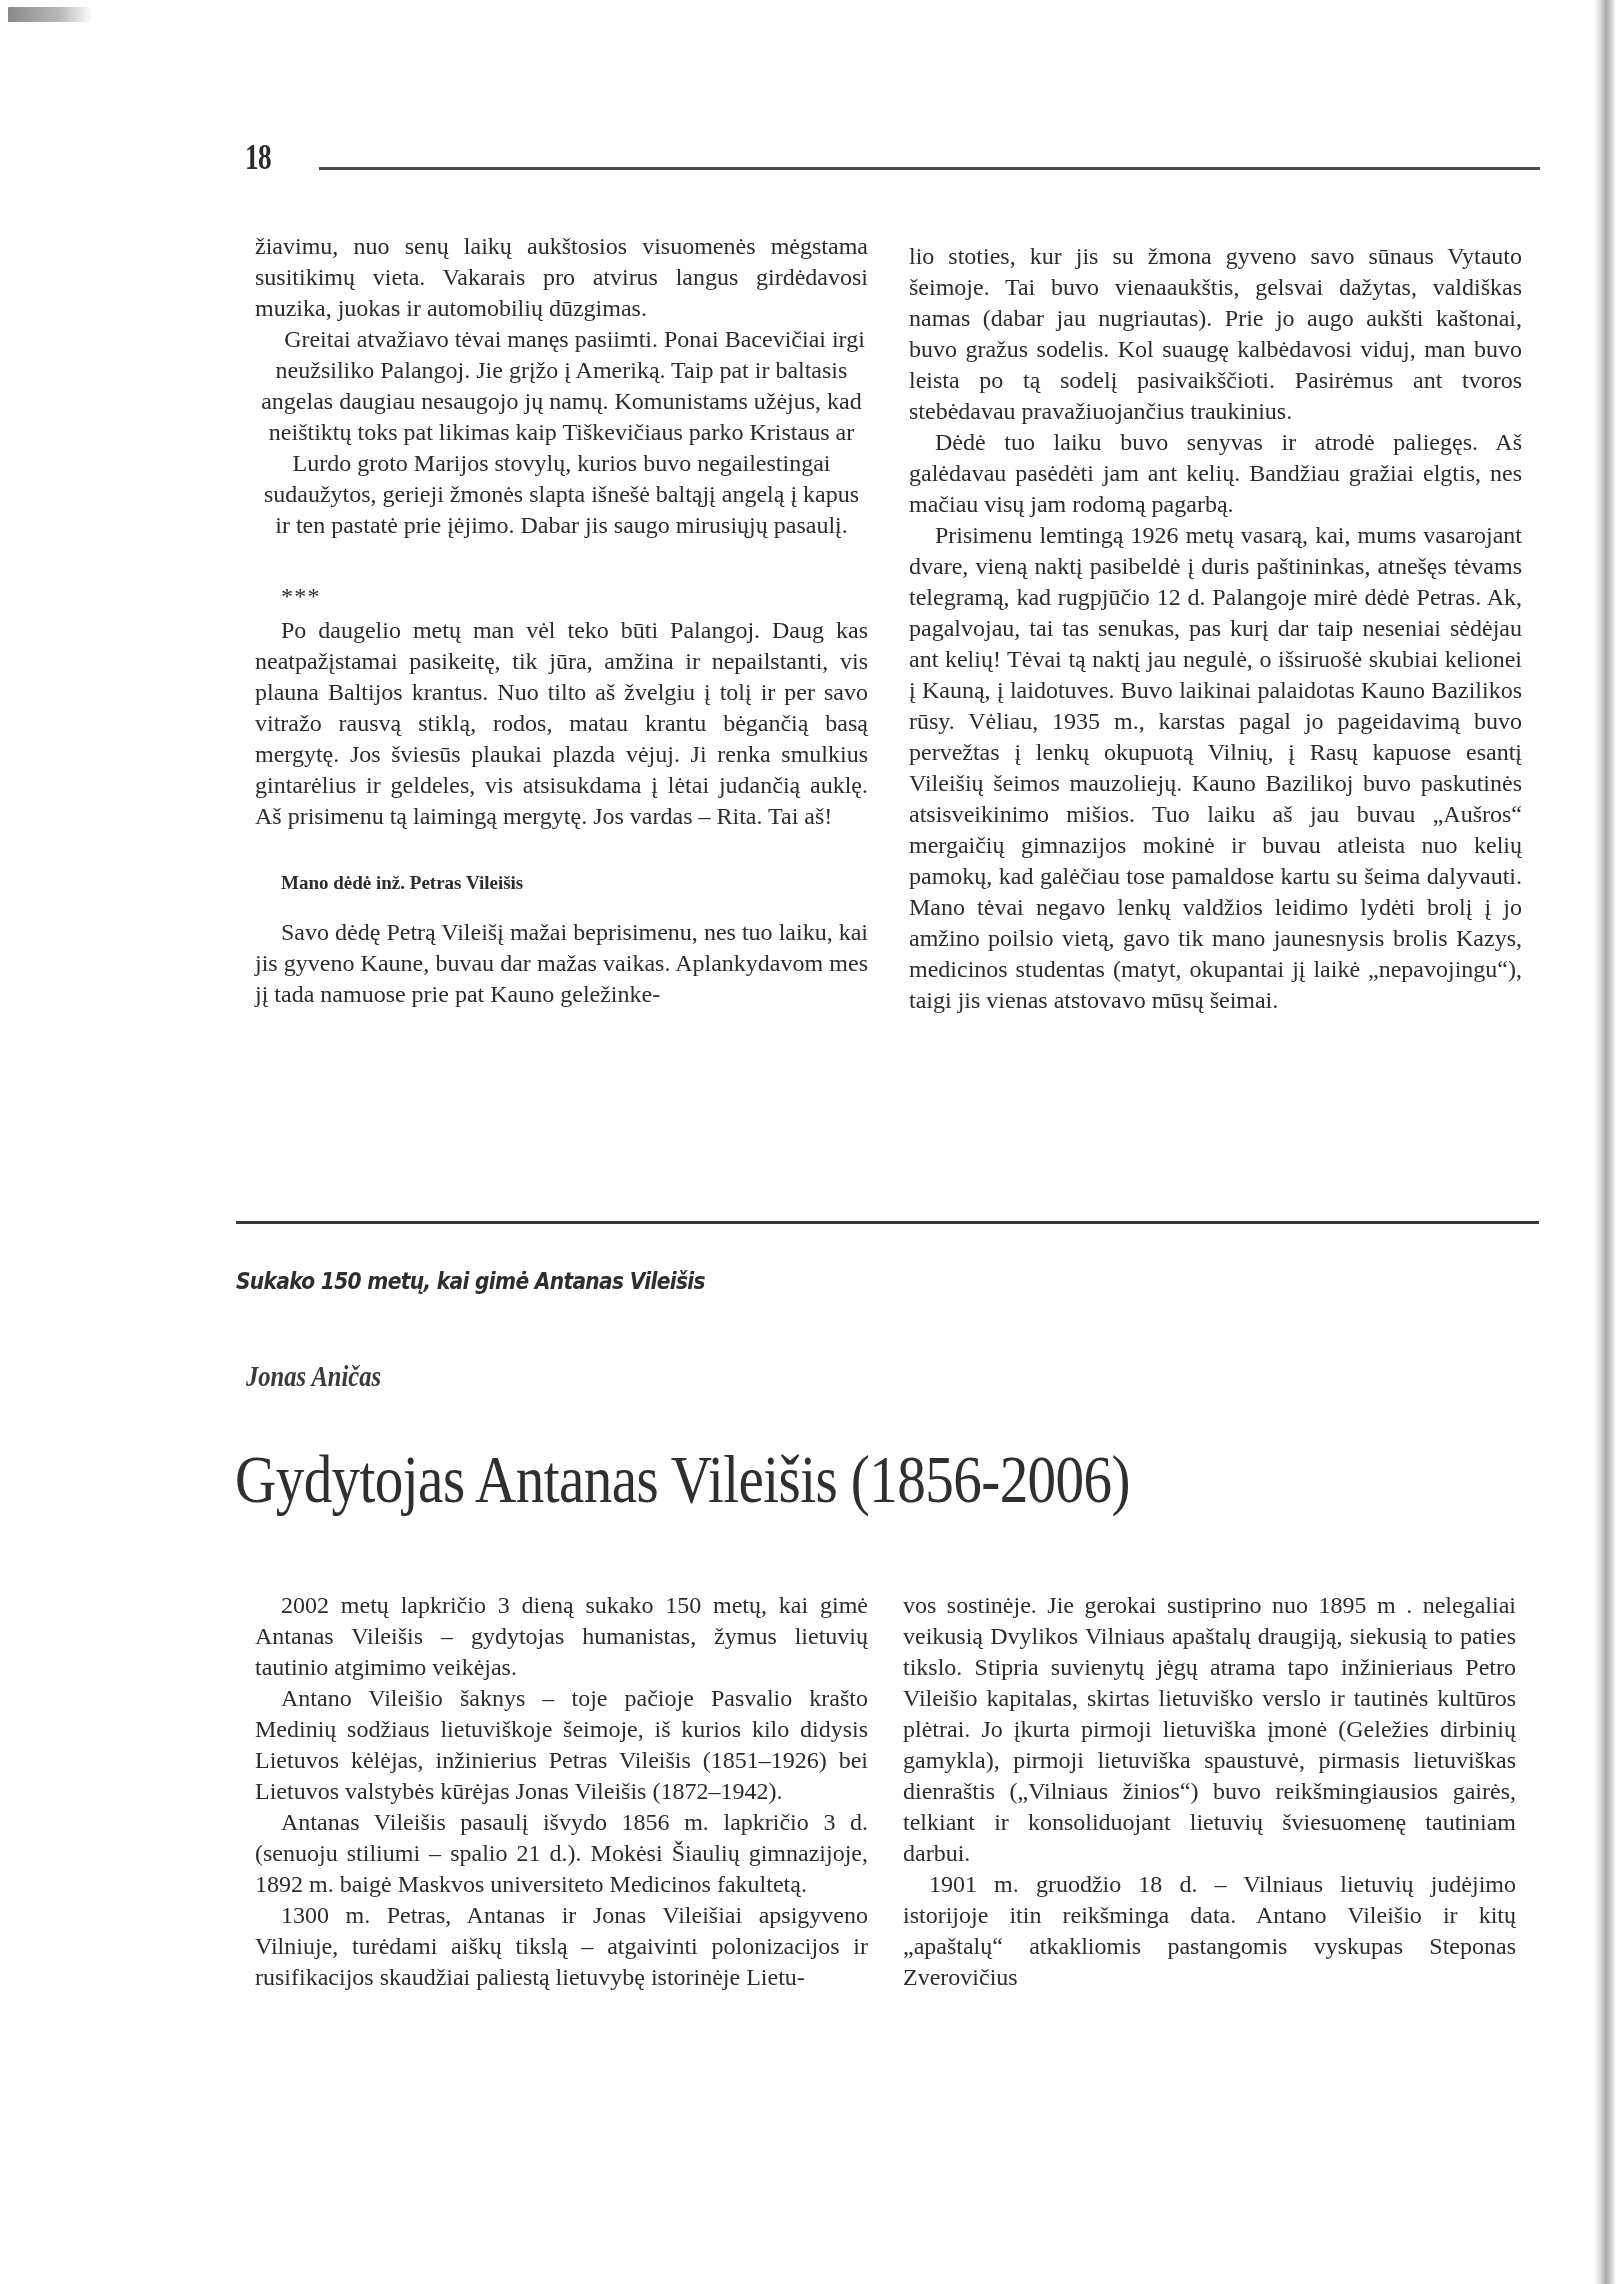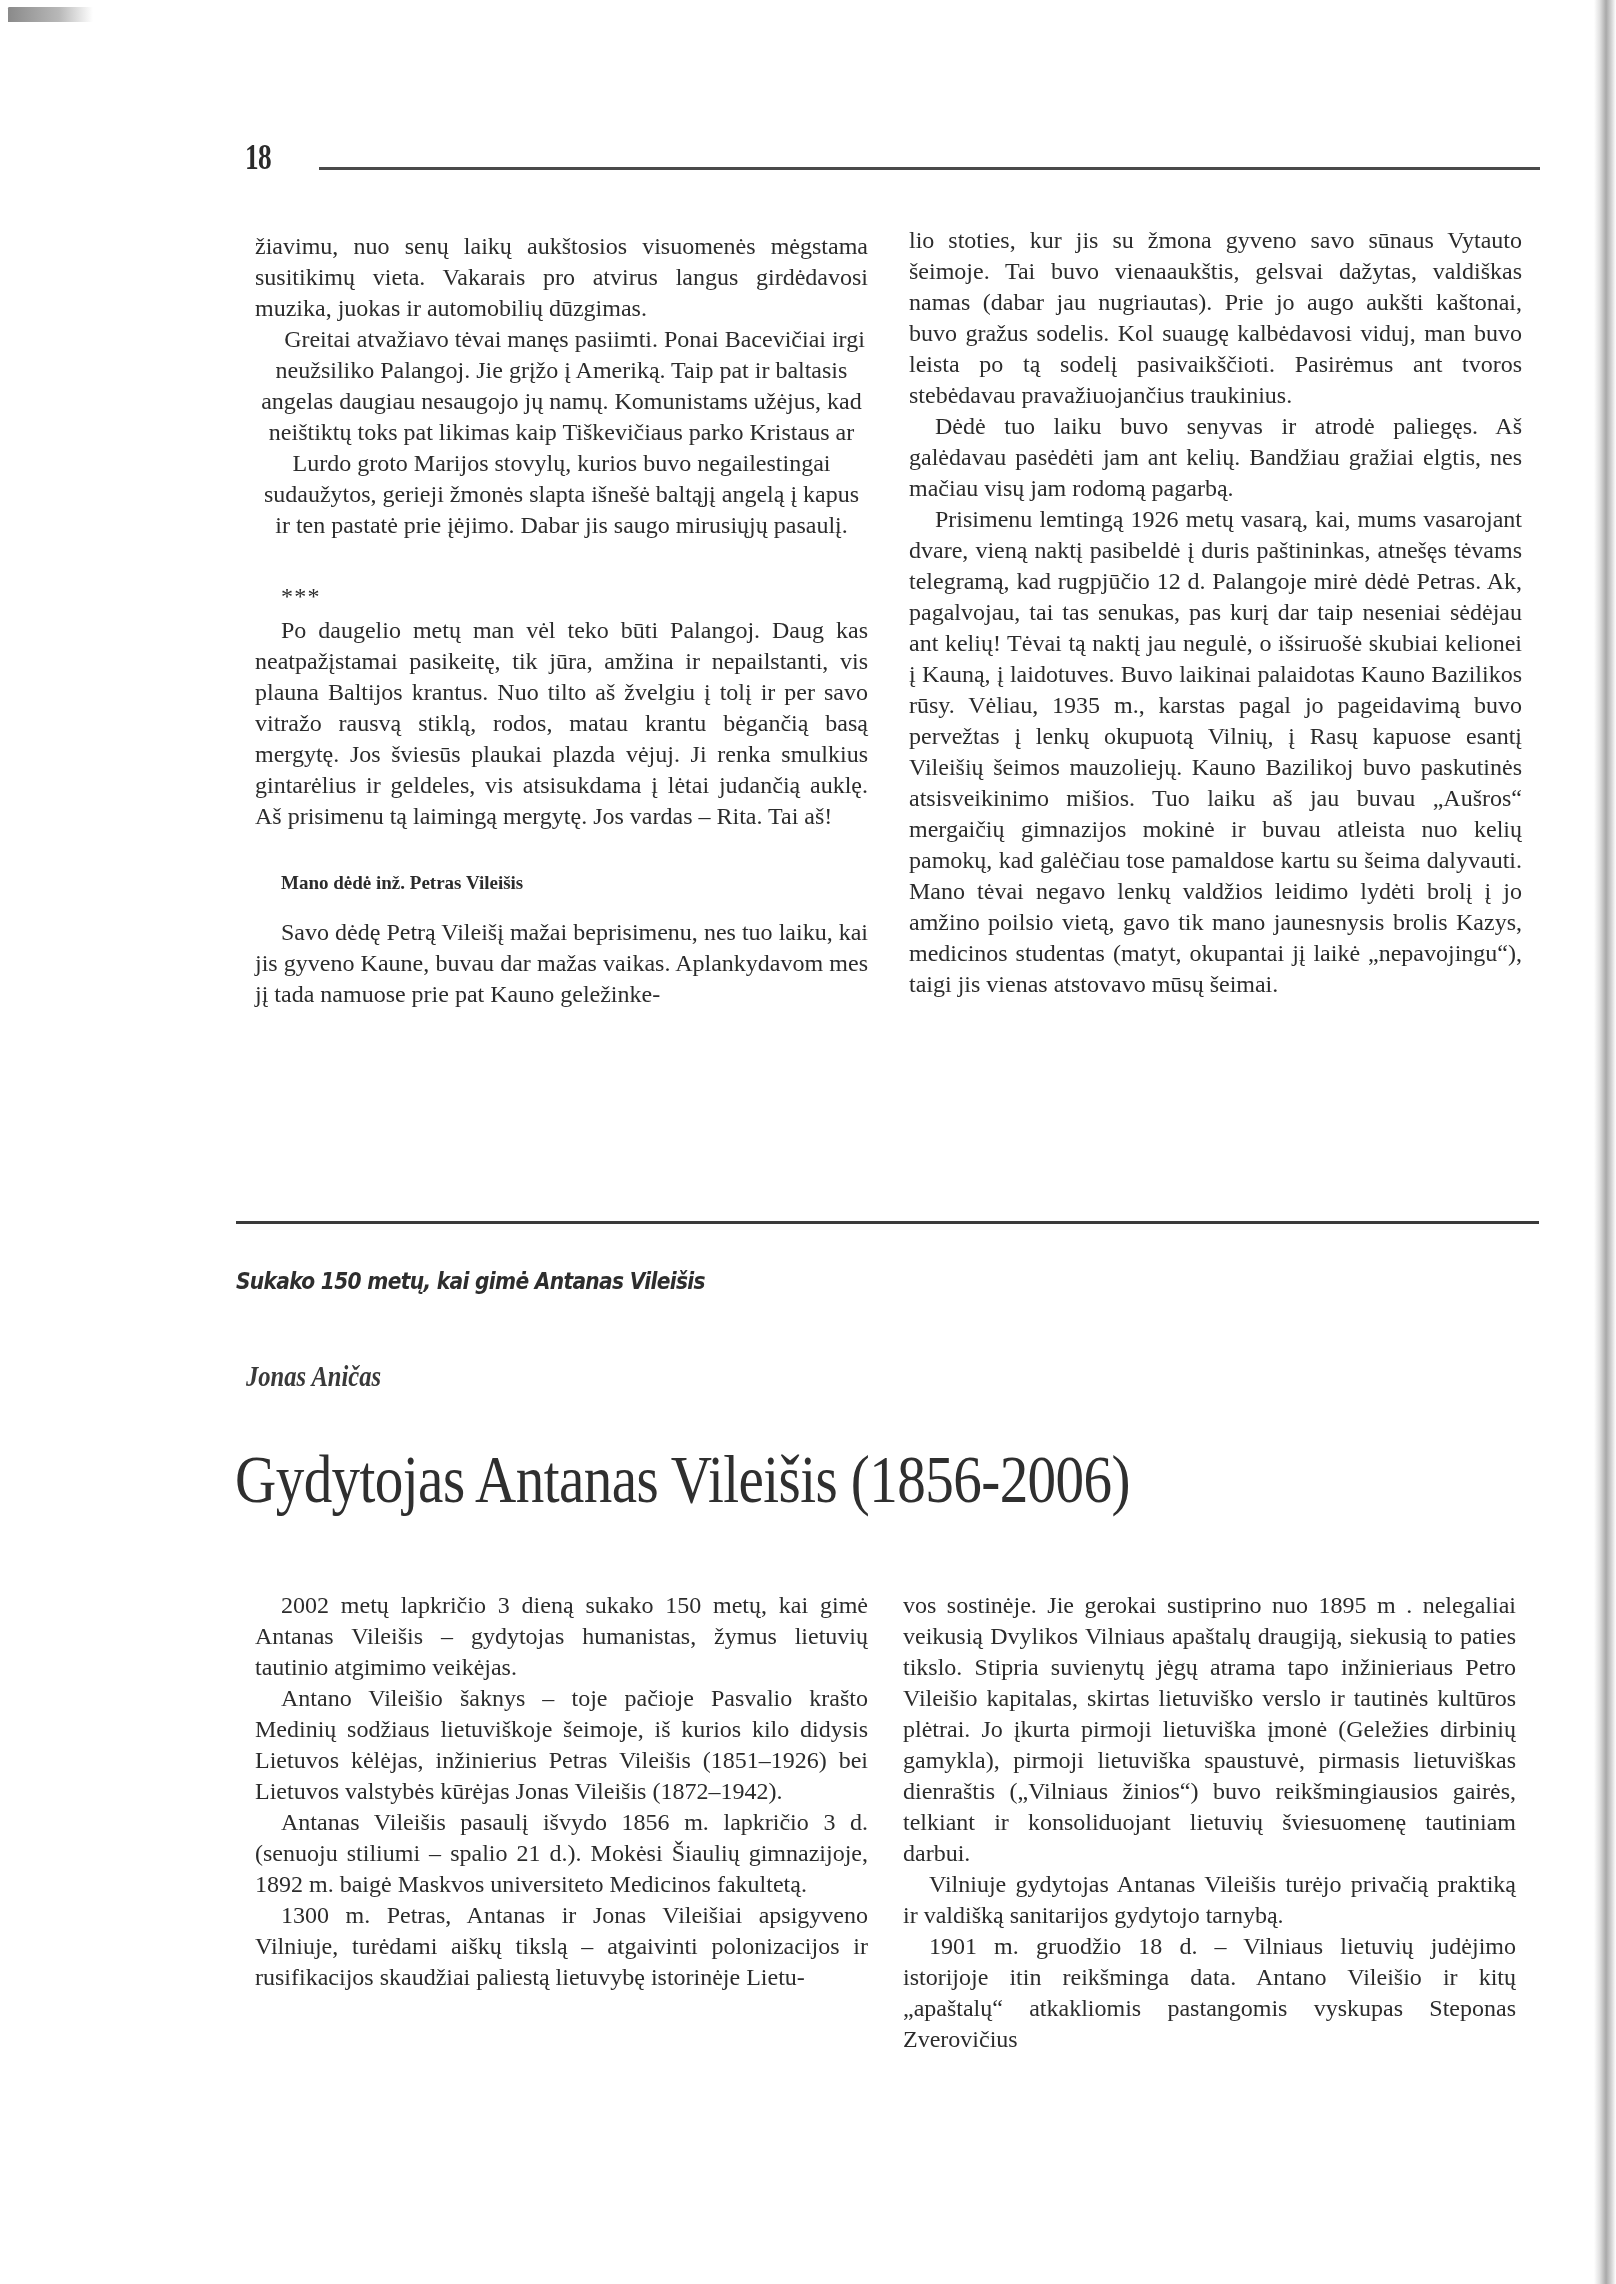--- a/index.html
+++ b/index.html
@@ -27,21 +27,21 @@
     position: absolute; left: 319px; top: 167px; width: 1221px; height: 2.6px;
     background: #4a4a4a;
   }
   .col {
     position: absolute; font-size: 24px; line-height: 31px;
     text-align: justify; hyphens: manual; color: #2c2c2c; font-family: Liberation Serif, serif;
   }
   .col p { margin: 0; }
   .col p.indent { text-indent: 26px; }
   .col-left-top  { left: 255px;  top: 231px;  width: 613px; }
-  .col-right-top { left: 909px; top: 225px;  width: 613px; }
+  .col-right-top { left: 909px; top: 241px;  width: 613px; }
   .col-left-bot  { left: 255px;  top: 1590px; width: 613px; }
   .col-right-bot { left: 903px; top: 1590px; width: 613px; }
   .stars { margin: 40px 0 2.6px 26px !important; letter-spacing: 1.3px; }
   .subhead {
     font-weight: bold; font-size: 19px; margin: 35px 0 19.5px 26px !important;
     line-height: 31px;
   }
   .last-line { text-align: center; }
   .mid-rule {
     position: absolute; left: 236px; top: 1221px; width: 1303px; height: 2.6px;
@@ -97,16 +97,15 @@
 
 <div class="col col-left-bot">
   <p class="indent">2002 metų lapkričio 3 dieną sukako 150 metų, kai gimė Antanas Vileišis – gydytojas humanistas, žymus lietuvių tautinio atgimimo veikėjas.</p>
   <p class="indent">Antano Vileišio šaknys – toje pačioje Pasvalio krašto Medinių sodžiaus lietuviškoje šeimoje, iš kurios kilo didysis Lietuvos kėlėjas, inžinierius Petras Vileišis (1851–1926) bei Lietuvos valstybės kūrėjas Jonas Vileišis (1872–1942).</p>
   <p class="indent">Antanas Vileišis pasaulį išvydo 1856 m. lapkričio 3 d. (senuoju stiliumi – spalio 21 d.). Mokėsi Šiaulių gimnazijoje, 1892 m. baigė Maskvos universiteto Medicinos fakultetą.</p>
   <p class="indent">1300 m. Petras, Antanas ir Jonas Vileišiai apsigyveno Vilniuje, turėdami aiškų tikslą – atgaivinti polonizacijos ir rusifikacijos skaudžiai paliestą lietuvybę istorinėje Lietu-</p>
 </div>
 
 <div class="col col-right-bot">
   <p>vos sostinėje. Jie gerokai sustiprino nuo 1895 m . nelegaliai veikusią Dvylikos Vilniaus apaštalų draugiją, siekusią to paties tikslo. Stipria suvienytų jėgų atrama tapo inžinieriaus Petro Vileišio kapitalas, skirtas lietuviško verslo ir tautinės kultūros plėtrai. Jo įkurta pirmoji lietuviška įmonė (Geležies dirbinių gamykla), pirmoji lietuviška spaustuvė, pirmasis lietuviškas dienraštis („Vilniaus žinios“) buvo reikšmingiausios gairės, telkiant ir konsoliduojant lietuvių šviesuomenę tautiniam darbui.</p>
-  <p class="indent">Vilniuje gydytojas Antanas Vileišis turėjo privačią praktiką ir valdišką sanitarijos gydytojo tarnybą.</p>
   <p class="indent">1901 m. gruodžio 18 d. – Vilniaus lietuvių judėjimo istorijoje itin reikšminga data. Antano Vileišio ir kitų „apaštalų“ atkakliomis pastangomis vyskupas Steponas Zverovičius</p>
 </div>
 
 
 </body></html>

